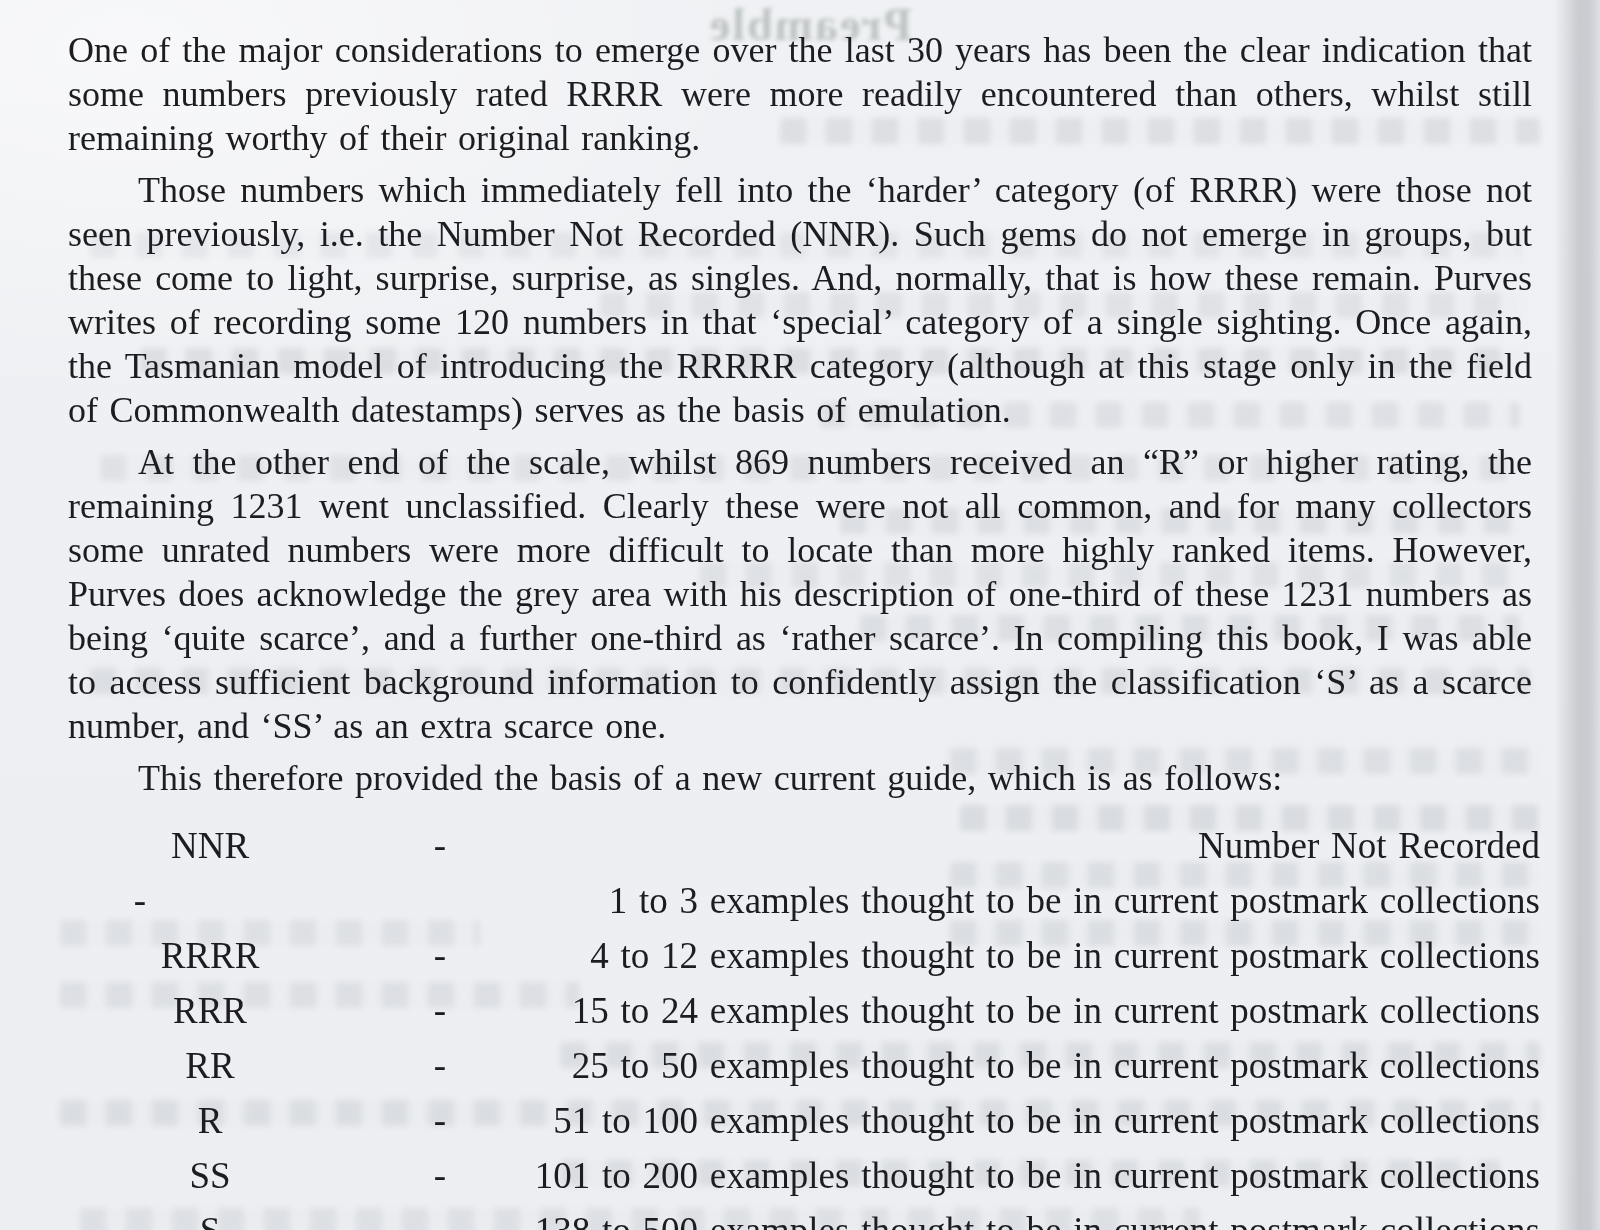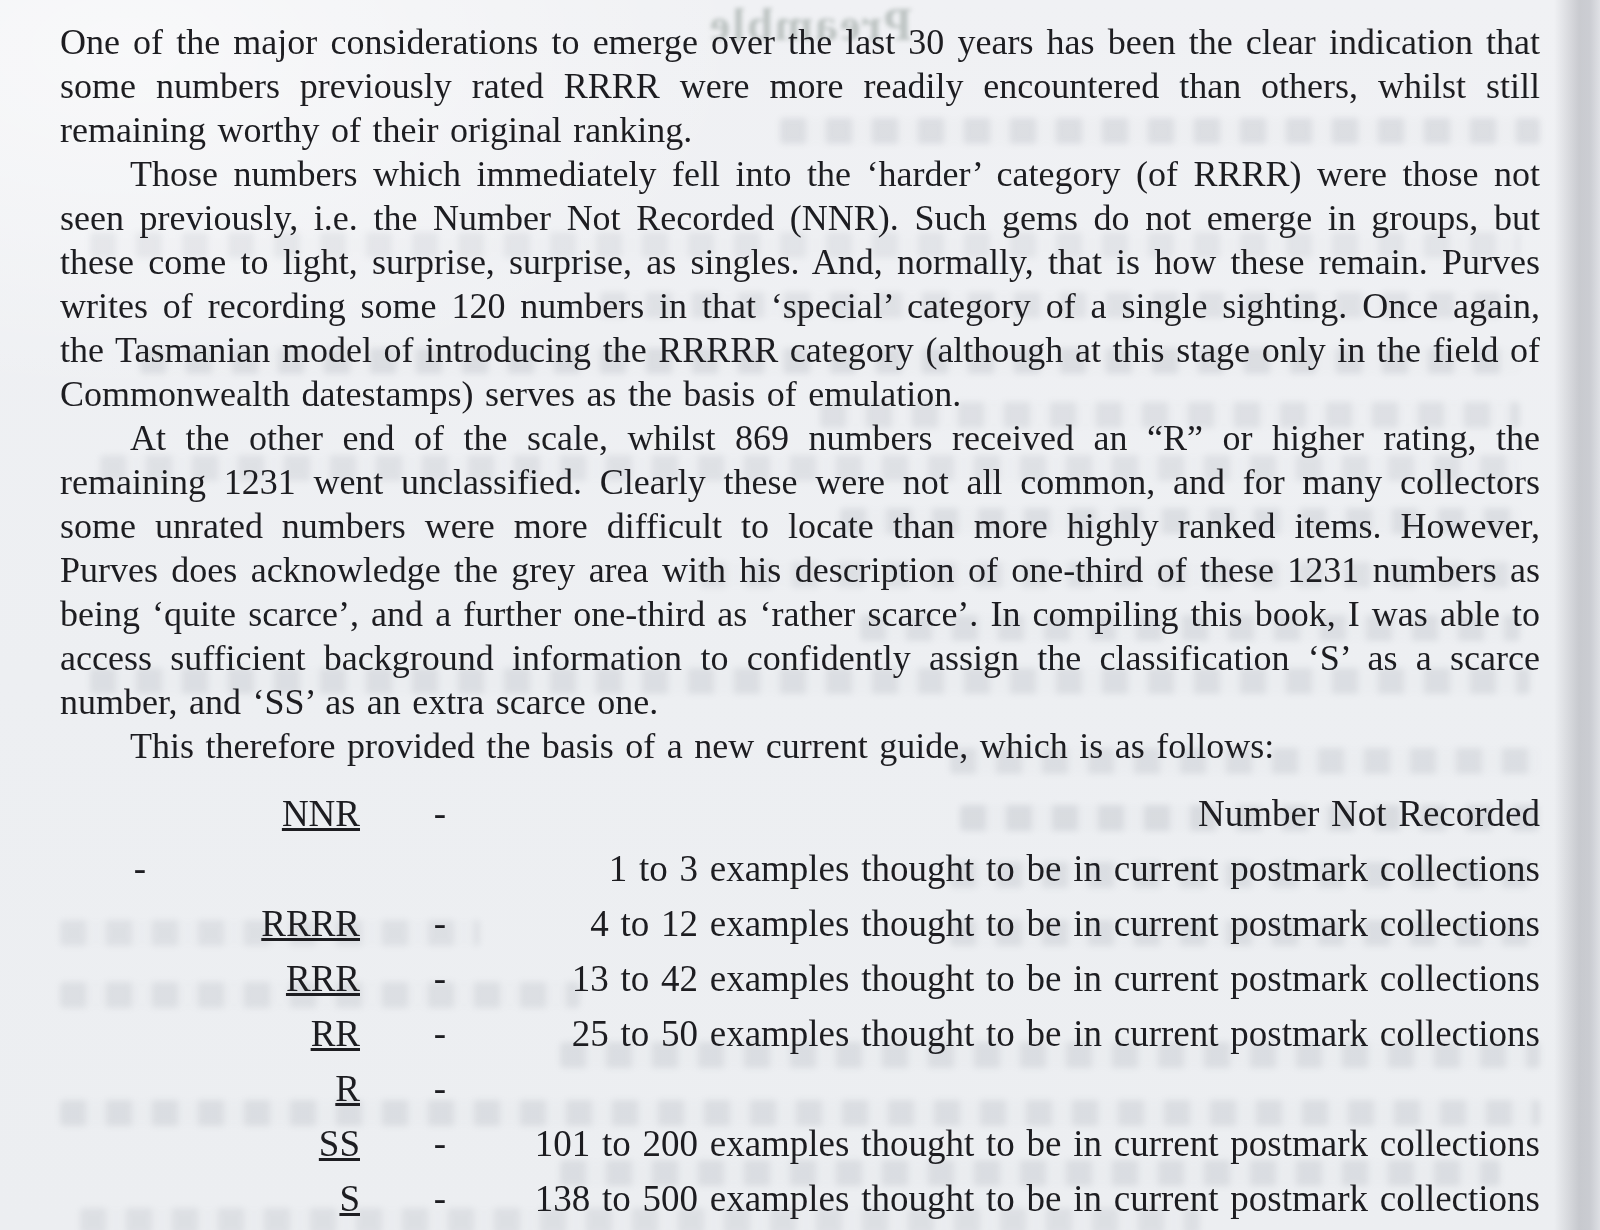--- a/index.html
+++ b/index.html
@@ -37,25 +37,25 @@
     font-weight: bold; font-size: 46px; line-height: 50px; text-align: center;
     color: rgba(108,124,116,0.38); filter: blur(2px);
     letter-spacing: 2px;
   }
   
   .text-col {
     position: absolute; left: 60px; top: 20px; width: 1480px;
     font-size: 36px; line-height: 44px; color: #1d1d21;
     text-align: justify; word-spacing: 2.5px;
   }
-  .text-col p { margin: 0; }
+  .text-col p { margin: 8px; }
   .text-col p.indent { text-indent: 70px; }
   .rank-list { margin-top: 24px; }
   .rank-row { display: flex; align-items: baseline; height: 55px; font-size: 37px; }
-  .rank-code  { width: 300px; text-align: right; white-space: nowrap; text-decoration: underline; }
+  .rank-code  { width: 300px; text-align: center; white-space: nowrap; }
   .rank-sep   { width: 160px; text-align: center; }
   .rank-desc  { flex: 1; text-align: right; white-space: nowrap; }
 </style>
 </head>
 <body>
 
 <div class="page">
 
   <div class="ghost-layer" id="ghost-layer">
     <div class="ghost-heading">Preamble</div>
@@ -98,30 +98,31 @@
         <span class="rank-desc">1 to 3 examples thought to be in current postmark collections</span>
       </div>
       <div class="rank-row">
         <span class="rank-code">RRRR</span>
         <span class="rank-sep">-</span>
         <span class="rank-desc">4 to 12 examples thought to be in current postmark collections</span>
       </div>
       <div class="rank-row">
         <span class="rank-code">RRR</span>
         <span class="rank-sep">-</span>
-        <span class="rank-desc">13 to 42 examples thought to be in current postmark collections</span>
+        <span class="rank-desc">15 to 24 examples thought to be in current postmark collections</span>
       </div>
       <div class="rank-row">
         <span class="rank-code">RR</span>
         <span class="rank-sep">-</span>
         <span class="rank-desc">25 to 50 examples thought to be in current postmark collections</span>
       </div>
       <div class="rank-row">
         <span class="rank-code">R</span>
         <span class="rank-sep">-</span>
+        <span class="rank-desc">51 to 100 examples thought to be in current postmark collections</span>
       </div>
       <div class="rank-row">
         <span class="rank-code">SS</span>
         <span class="rank-sep">-</span>
         <span class="rank-desc">101 to 200 examples thought to be in current postmark collections</span>
       </div>
       <div class="rank-row">
         <span class="rank-code">S</span>
         <span class="rank-sep">-</span>
         <span class="rank-desc">138 to 500 examples thought to be in current postmark collections</span>

